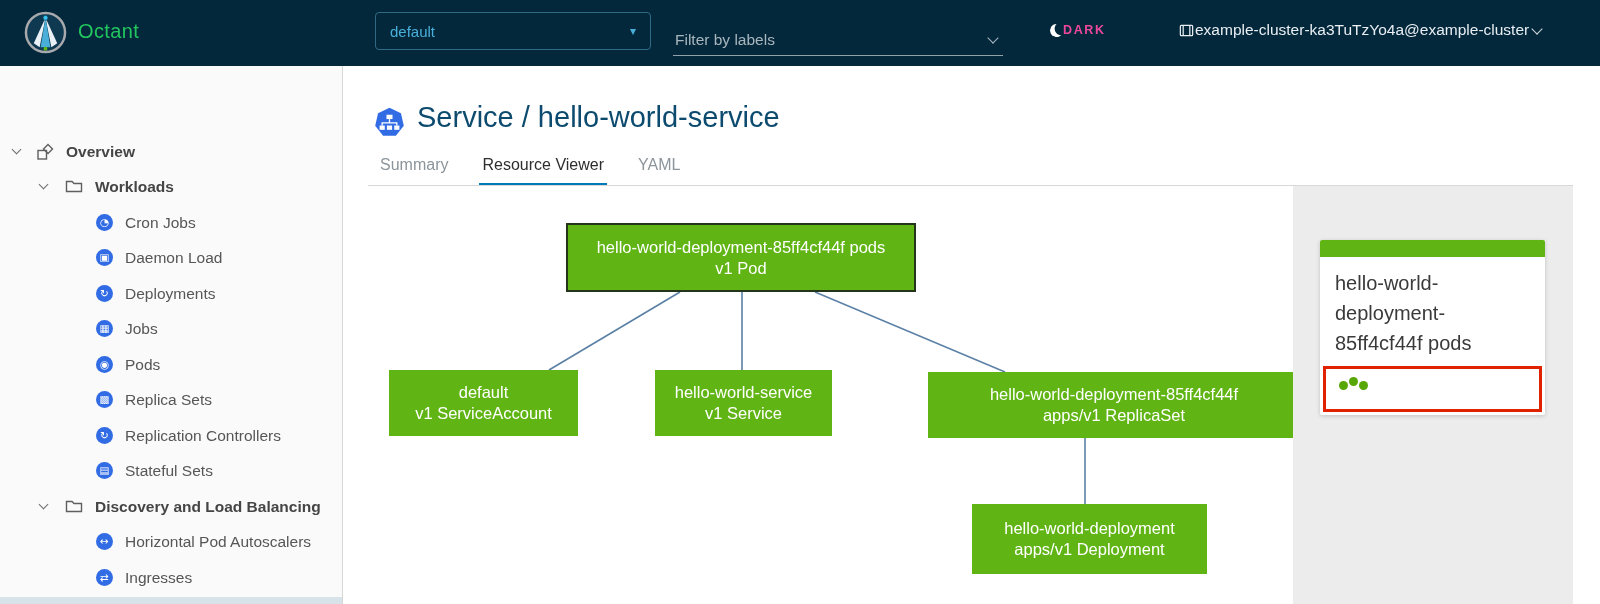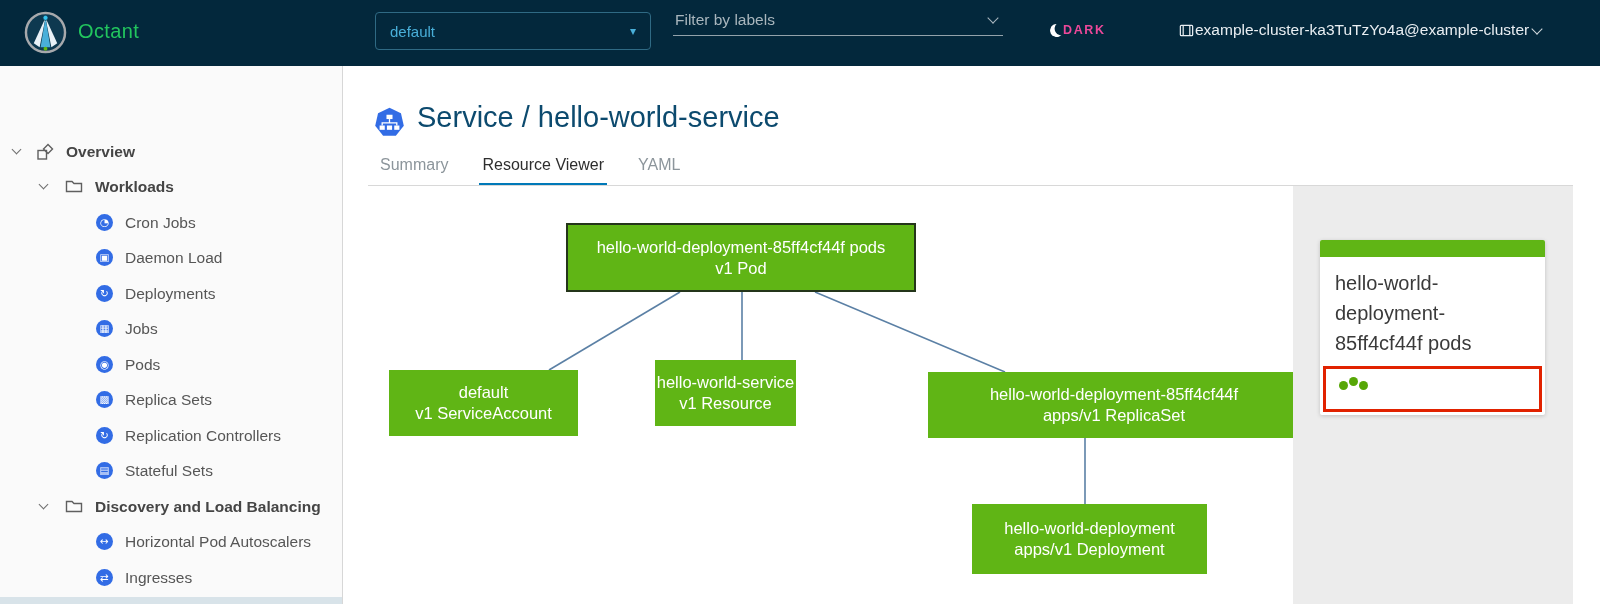--- a/index.html
+++ b/index.html
@@ -9,21 +9,21 @@
   
   .topbar{position:absolute;left:0;top:0;width:1600px;height:66px;background:#03283c;}
   .logo{position:absolute;left:24px;top:11px;width:43px;height:43px;}
   .appname{position:absolute;left:78px;top:20px;font-size:20px;color:#22c55e;letter-spacing:.4px;}
 
   .ns-dd{position:absolute;left:375px;top:12px;width:276px;height:38px;border:1px solid #2f6a84;
          border-radius:4px;box-sizing:border-box;display:flex;align-items:center;padding:0 14px;
          color:#49afd9;font-size:15px;cursor:pointer;}
   .ns-dd .caret{margin-left:auto;font-size:12px;color:#49afd9;}
 
-  .filter{position:absolute;left:673px;top:4px;width:330px;height:31px;
+  .filter{position:absolute;left:673px;top:24px;width:330px;height:31px;
           border-bottom:1px solid #93a2aa;display:flex;align-items:center;}
   .filter input{flex:1;background:transparent;border:none;outline:none;color:#d7dee2;
                 font-size:15.5px;font-family:inherit;}
   .filter input::placeholder{color:#a9b6bd;}
   .chev{display:inline-block;width:7px;height:7px;border-right:1.6px solid #aab7bf;
         border-bottom:1.6px solid #aab7bf;transform:rotate(45deg);}
   .filter .chev{margin:-4px 6px 0 6px;}
 
   .darkbtn{position:absolute;left:1050px;top:23px;display:flex;align-items:center;gap:0;
            color:#ec4899;cursor:pointer;}
@@ -62,21 +62,21 @@
   .tabs-divider{position:absolute;left:368px;top:185px;width:1205px;height:1px;background:#d8d8d8;}
 
   
   .edges{position:absolute;left:0;top:0;pointer-events:none;}
   .gnode{position:absolute;background:#60b515;color:#fff;display:flex;flex-direction:column;
          align-items:center;justify-content:center;text-align:center;font-size:16.5px;
          line-height:21px;cursor:pointer;box-sizing:border-box;}
   .gnode.selected{border:2px solid #24351a;}
   #n-pod{left:566px;top:223px;width:350px;height:69px;}
   #n-sa{left:389px;top:370px;width:189px;height:66px;}
-  #n-svc{left:655px;top:360px;width:141px;height:66px;}
+  #n-svc{left:655px;top:370px;width:177px;height:66px;}
   #n-rs{left:928px;top:372px;width:372px;height:66px;}
   #n-dep{left:972px;top:504px;width:235px;height:70px;}
 
   
   .detail-panel{position:absolute;left:1293px;top:186px;width:280px;height:418px;background:#ececec;}
   .card{position:absolute;left:27px;top:54px;width:225px;background:#fff;border-radius:2px;
         box-shadow:0 1px 4px rgba(0,0,0,.18);}
   .card-topbar{height:17px;background:#60b515;border-radius:2px 2px 0 0;}
   .card-title{padding:11px 15px 6px;font-size:20px;line-height:30px;color:#3a3a3a;
               word-wrap:break-word;}
@@ -247,21 +247,21 @@
     <div class="gnode selected" id="n-pod">
       <span>hello-world-deployment-85ff4cf44f pods</span>
       <span>v1 Pod</span>
     </div>
     <div class="gnode" id="n-sa">
       <span>default</span>
       <span>v1 ServiceAccount</span>
     </div>
     <div class="gnode" id="n-svc">
       <span>hello-world-service</span>
-      <span>v1 Resource</span>
+      <span>v1 Service</span>
     </div>
     <div class="gnode" id="n-rs">
       <span>hello-world-deployment-85ff4cf44f</span>
       <span>apps/v1 ReplicaSet</span>
     </div>
     <div class="gnode" id="n-dep">
       <span>hello-world-deployment</span>
       <span>apps/v1 Deployment</span>
     </div>
 

